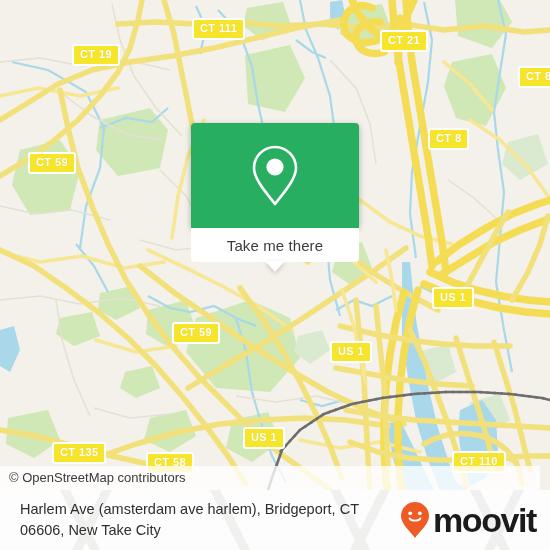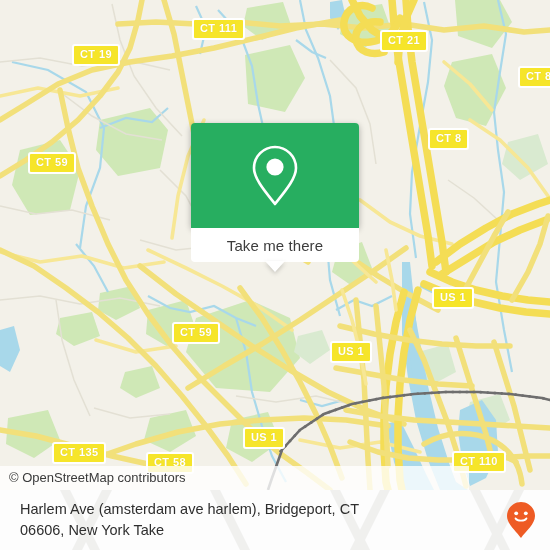--- a/index.html
+++ b/index.html
@@ -47,21 +47,21 @@
     white-space: nowrap;
     text-shadow: 0 0 1px rgba(170,150,0,.35);
     box-sizing: content-box;
   }
 
   
   #attribution {
     position: absolute;
     left: 0;
     top: 466px;
-    width: 469px;
+    width: 540px;
     height: 24px;
     background: rgba(255,255,255,0.78);
     color: #3a3a3a;
     font-size: 13px;
     line-height: 24px;
     padding-left: 9px;
     box-sizing: border-box;
     white-space: nowrap;
   }
 
@@ -343,25 +343,26 @@
       <path d="M330,-10 L370,70"></path>
       <path d="M390,-10 L350,70"></path>
       <path d="M470,-10 L510,70"></path>
       <path d="M524,-10 L484,70"></path>
     </g>
   </svg>
 
   <div id="footer-inner">
     <div id="footer-address">
       <div>Harlem Ave (amsterdam ave harlem), Bridgeport, CT</div>
-      <div>06606, New York Take</div>
+      <div>06606, New Take City</div>
     </div>
 
     <div id="brand">
       <svg width="30" height="38" viewBox="0 0 30 38" xmlns="http://www.w3.org/2000/svg">
         <path d="M15 1 C7.3 1 1 7.3 1 15 C1 23 10 30 15 37 C20 30 29 23 29 15 C29 7.3 22.7 1 15 1 Z" fill="#ee5b24"></path>
         <circle cx="10.2" cy="12.3" r="1.9" fill="#ffffff"></circle>
         <circle cx="19.8" cy="12.3" r="1.9" fill="#ffffff"></circle>
         <path d="M9.6 17.4 C11.4 20.4 18.6 20.4 20.4 17.4" fill="none" stroke="#ffffff" stroke-width="1.9" stroke-linecap="round"></path>
       </svg>
+      <span id="brand-word">moovit</span>
     </div>
   </div>
 </div>
 
 </body></html>

